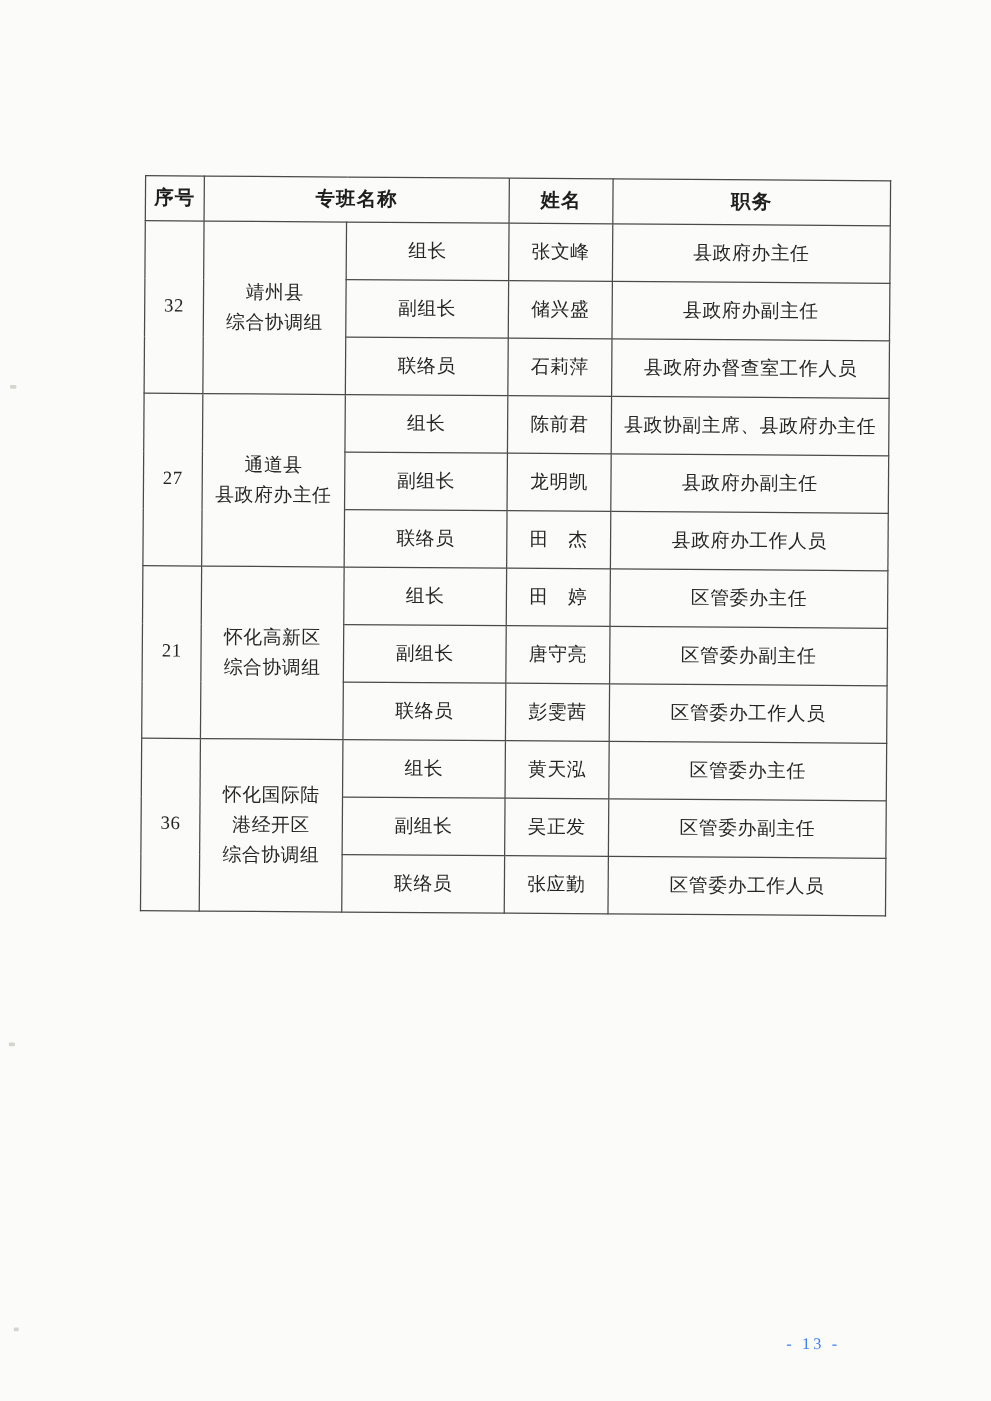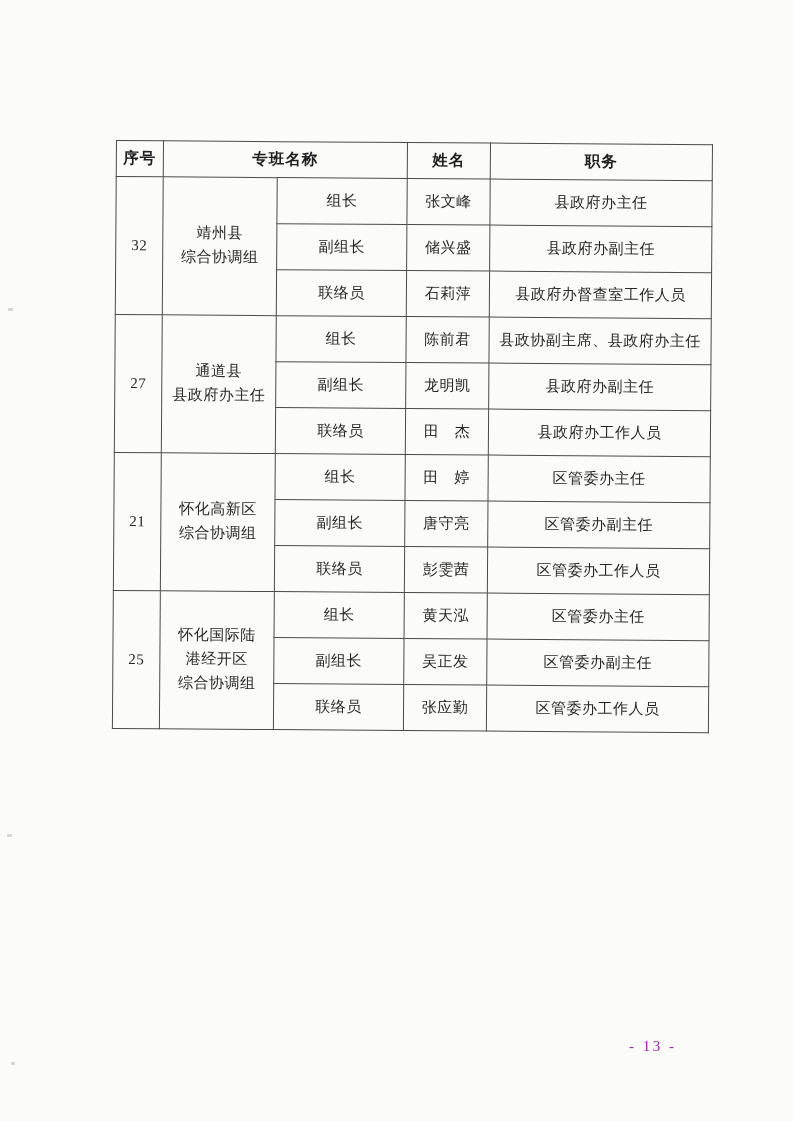--- a/index.html
+++ b/index.html
@@ -58,33 +58,32 @@
   }
   .roster tbody td {
     height: 41px;
     font-size: 15px;
     letter-spacing: 0.5px;
     color: #262626;
   }
   td.cell-team-name {
     white-space: pre-line;
     line-height: 1.6;
-    font-family: Liberation Mono, monospace;
   }
   td.cell-group-index {
     font-size: 14.5px;
     letter-spacing: 0;
   }
   .page-number {
     position: absolute;
     left: 629px;
-    top: 1038px;
-    font-size: 15px;
+    top: 1067px;
+    font-size: 13px;
     letter-spacing: 2.5px;
-    color: #a21caf;
+    color: #3b82f6;
     white-space: pre;
   }
 </style>
 </head>
 <body>
 
 <div class="speck speck-1"></div>
 <div class="speck speck-2"></div>
 <div class="speck speck-3"></div>
 
@@ -157,21 +156,21 @@
       <td>唐守亮</td>
       <td>区管委办副主任</td>
     </tr>
     <tr>
       <td>联络员</td>
       <td>彭雯茜</td>
       <td>区管委办工作人员</td>
     </tr>
 
     <tr>
-      <td rowspan="3" class="cell-group-index">25</td>
+      <td rowspan="3" class="cell-group-index">36</td>
       <td rowspan="3" class="cell-team-name">怀化国际陆
 港经开区
 综合协调组</td>
       <td>组长</td>
       <td>黄天泓</td>
       <td>区管委办主任</td>
     </tr>
     <tr>
       <td>副组长</td>
       <td>吴正发</td>

